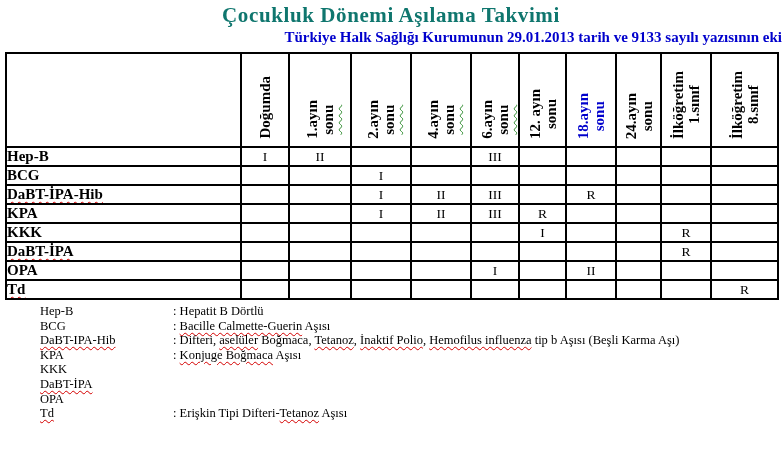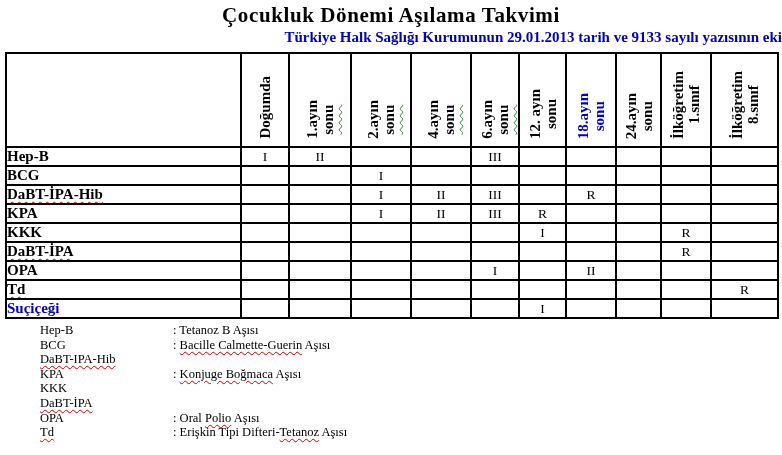--- a/index.html
+++ b/index.html
@@ -1,17 +1,17 @@
 <!DOCTYPE html>
 <html><head>
 <meta charset="utf-8">
 <style>
   html,body{margin:0;padding:0;background:#ffffff;}
   body{width:782px;height:455px;overflow:hidden;font-family:"Liberation Serif","DejaVu Serif",serif;color:#000;}
-  .title{color:#000000;font-weight:bold;font-size:21px;text-align:center;margin:3px 0 0 0;letter-spacing:0.6px;line-height:24px;}
+  .title{color:#0f766e;font-weight:bold;font-size:21px;text-align:center;margin:3px 0 0 0;letter-spacing:0.6px;line-height:24px;}
   .subtitle{color:#0000CC;font-weight:bold;font-size:15px;text-align:right;margin:1px 0 6px 0;line-height:18px;}
   table.vax{border-collapse:collapse;table-layout:fixed;margin-left:5px;width:772px;}
   table.vax th,table.vax td{border:2px solid #000;padding:0;overflow:hidden;}
   table.vax thead th{height:89px;vertical-align:bottom;text-align:center;padding-bottom:3px;background:#fff;}
   .vhead{display:inline-block;writing-mode:vertical-rl;transform:rotate(180deg);font-weight:bold;font-size:15px;line-height:15px;white-space:nowrap;}
   .vhead div{padding:0 0.5px;}
   td.rowlabel{font-weight:bold;font-size:15px;padding:0 0 0 4px;text-align:left;}
   td.cell{text-align:center;font-size:13.5px;}
   table.vax tbody tr{height:16.8px;}
   .blue{color:#0000CC;}
@@ -156,61 +156,48 @@
         <td class="cell"></td>
         <td class="cell"></td>
         <td class="cell"></td>
         <td class="cell"></td>
         <td class="cell"></td>
         <td class="cell"></td>
         <td class="cell"></td>
         <td class="cell"></td>
         <td class="cell">R</td>
       </tr>
-      <tr>
-        <td class="rowlabel"><span class="blue ">Suçiçeği</span></td>
-        <td class="cell"></td>
-        <td class="cell"></td>
-        <td class="cell"></td>
-        <td class="cell"></td>
-        <td class="cell"></td>
-        <td class="cell">I</td>
-        <td class="cell"></td>
-        <td class="cell"></td>
-        <td class="cell"></td>
-        <td class="cell"></td>
-      </tr>
     </tbody>
 </table>
 
 <div class="legend">
   <div id="legend-rows">
       <div class="legend-row">
         <span class="legend-abbr"><span>Hep-B</span></span>
-        <span class="legend-desc"><span>: Tetanoz B Aşısı</span></span>
+        <span class="legend-desc"><span>: Hepatit B Dörtlü</span></span>
       </div>
       <div class="legend-row">
         <span class="legend-abbr"><span>BCG</span></span>
         <span class="legend-desc"><span>: </span><span class="wavy-red">Bacille Calmette-Guerin</span><span> Aşısı</span></span>
       </div>
       <div class="legend-row">
         <span class="legend-abbr"><span class="wavy-red">DaBT-IPA-Hib</span></span>
+        <span class="legend-desc"><span>: Difteri, </span><span class="wavy-red">aselüler</span><span> Boğmaca, </span><span class="wavy-red">Tetanoz</span><span>, </span><span class="wavy-red">İnaktif Polio</span><span>, </span><span class="wavy-red">Hemofilus influenza</span><span> tip b Aşısı (Beşli Karma Aşı)</span></span>
       </div>
       <div class="legend-row">
         <span class="legend-abbr"><span>KPA</span></span>
         <span class="legend-desc"><span>: </span><span class="wavy-red">Konjuge Boğmaca</span><span> Aşısı</span></span>
       </div>
       <div class="legend-row">
         <span class="legend-abbr"><span>KKK</span></span>
       </div>
       <div class="legend-row">
         <span class="legend-abbr"><span class="wavy-red">DaBT-İPA</span></span>
       </div>
       <div class="legend-row">
         <span class="legend-abbr"><span>OPA</span></span>
-        <span class="legend-desc"><span>: Oral </span><span class="wavy-red">Polio</span><span> Aşısı</span></span>
       </div>
       <div class="legend-row">
         <span class="legend-abbr"><span class="wavy-red">Td</span></span>
         <span class="legend-desc"><span>: Erişkin Tipi Difteri-</span><span class="wavy-red">Tetanoz</span><span> Aşısı</span></span>
       </div>
     </div>
 </div>
 
 </body></html>

